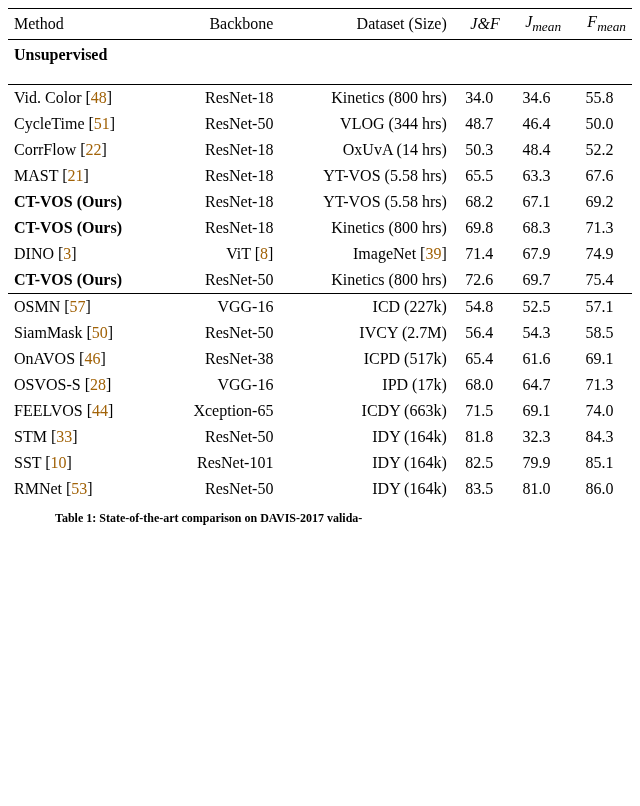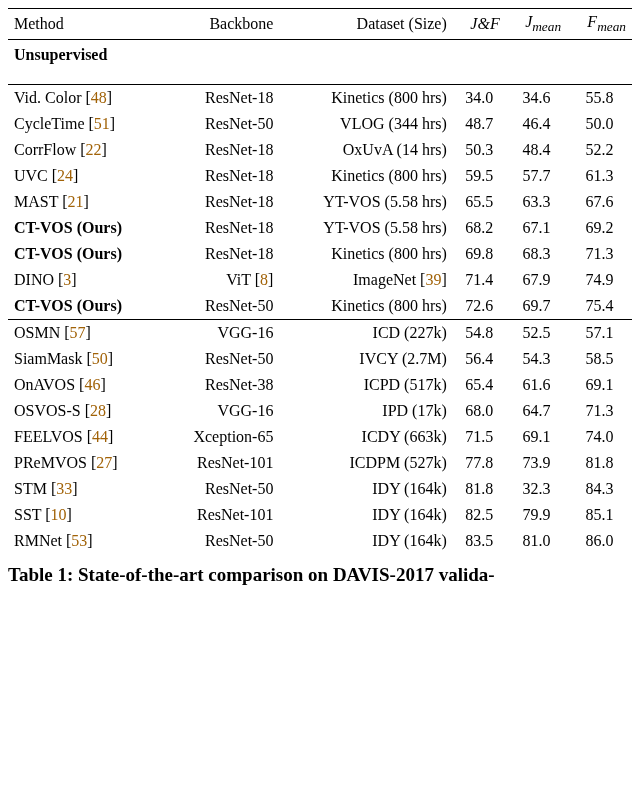--- a/index.html
+++ b/index.html
@@ -44,23 +44,24 @@
     td.center {
       text-align: right;
     }
     td.bold {
       font-weight: normal;
     }
     .cite {
       color: #a16207;
     }
     .caption {
-      font-size: 19px;
+      font-size: 12px;
       margin-top: 8px;
       line-height: 1.4;
+      margin-left: 47px;
     }
     .bold-method {
       font-weight: bold;
     }
     .italic {
       font-style: italic;
     }
     .bottom-rule td {
       border-bottom: 1.5px solid #000;
     }
@@ -105,28 +106,20 @@
       </tr>
       <tr>
         <td>CorrFlow [<span class="cite">22</span>]</td>
         <td class="center">ResNet-18</td>
         <td class="center">OxUvA (14 hrs)</td>
         <td class="num">50.3</td>
         <td class="num">48.4</td>
         <td class="num">52.2</td>
       </tr>
       <tr>
-        <td>UVC [<span class="cite">24</span>]</td>
-        <td class="center">ResNet-18</td>
-        <td class="center">Kinetics (800 hrs)</td>
-        <td class="num">59.5</td>
-        <td class="num">57.7</td>
-        <td class="num">61.3</td>
-      </tr>
-      <tr>
         <td>MAST [<span class="cite">21</span>]</td>
         <td class="center">ResNet-18</td>
         <td class="center">YT-VOS (5.58 hrs)</td>
         <td class="num">65.5</td>
         <td class="num">63.3</td>
         <td class="num">67.6</td>
       </tr>
       <tr>
         <td><span class="bold-method">CT-VOS (Ours)</span></td>
         <td class="center">ResNet-18</td>
@@ -191,28 +184,20 @@
         <td class="num">64.7</td>
         <td class="num">71.3</td>
       </tr>
       <tr>
         <td>FEELVOS [<span class="cite">44</span>]</td>
         <td class="center">Xception-65</td>
         <td class="center">ICDY (663k)</td>
         <td class="num">71.5</td>
         <td class="num">69.1</td>
         <td class="num">74.0</td>
-      </tr>
-      <tr>
-        <td>PReMVOS [<span class="cite">27</span>]</td>
-        <td class="center">ResNet-101</td>
-        <td class="center">ICDPM (527k)</td>
-        <td class="num">77.8</td>
-        <td class="num">73.9</td>
-        <td class="num">81.8</td>
       </tr>
       <tr>
         <td>STM [<span class="cite">33</span>]</td>
         <td class="center">ResNet-50</td>
         <td class="center">IDY (164k)</td>
         <td class="num">81.8</td>
         <td class="num">32.3</td>
         <td class="num">84.3</td>
       </tr>
       <tr>

